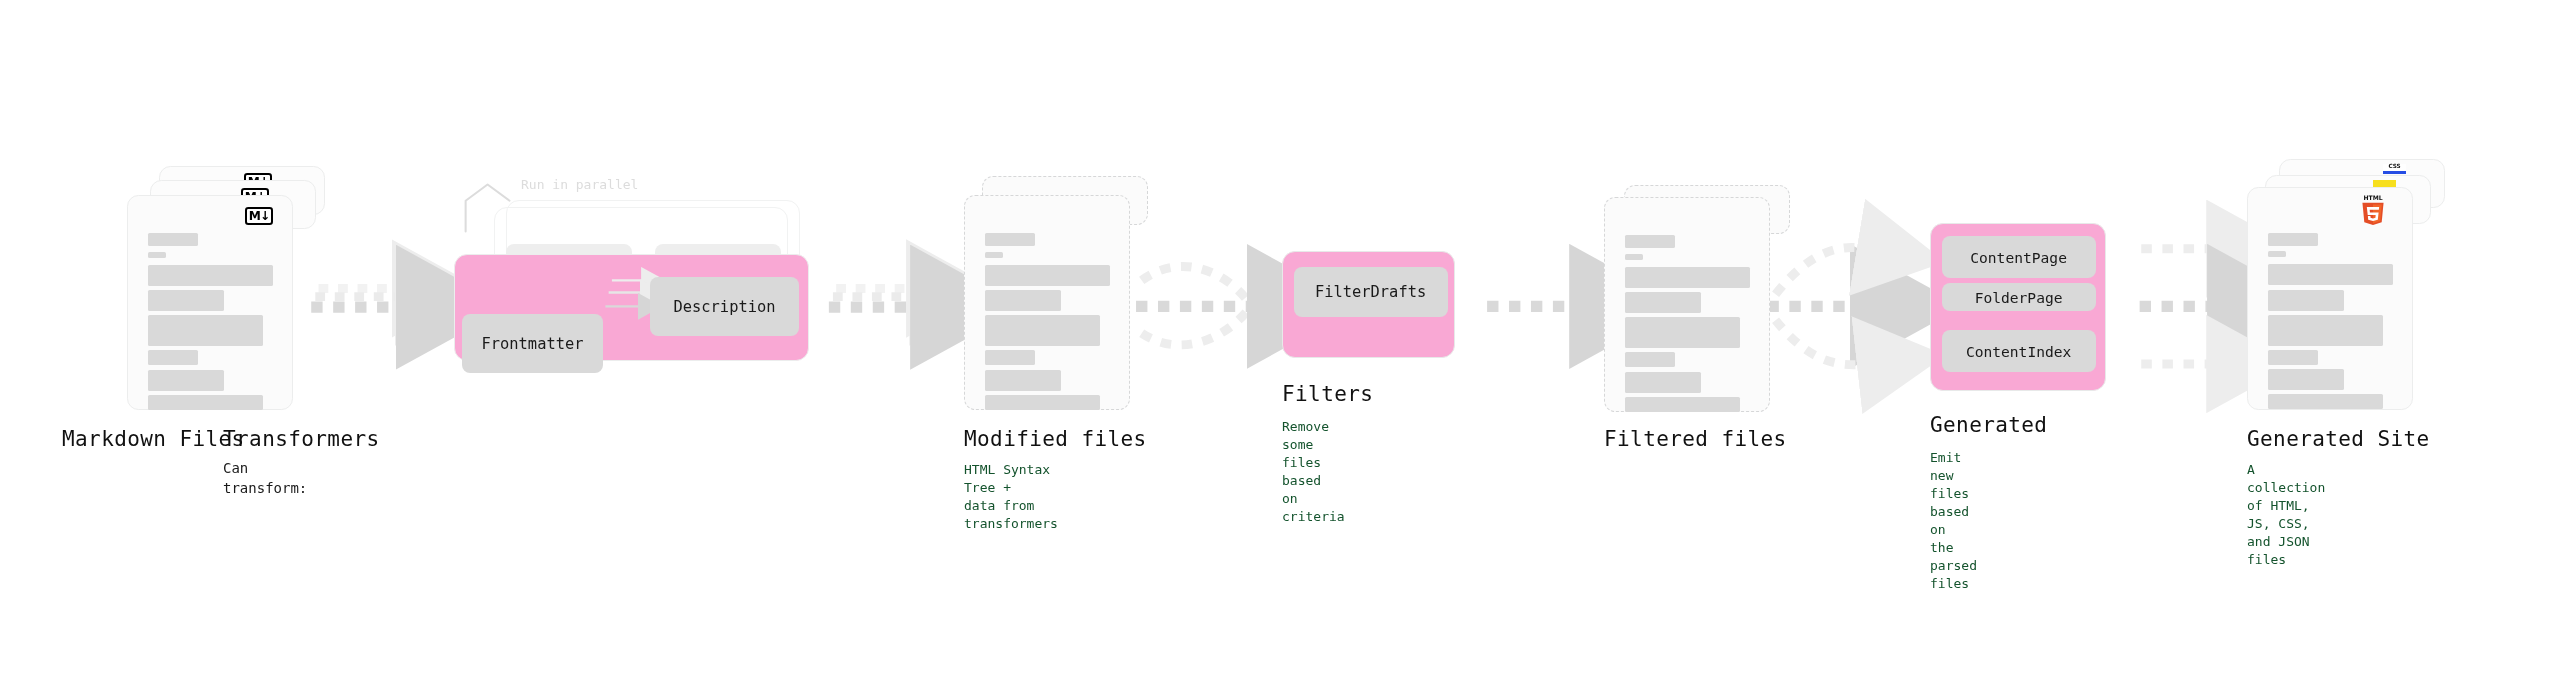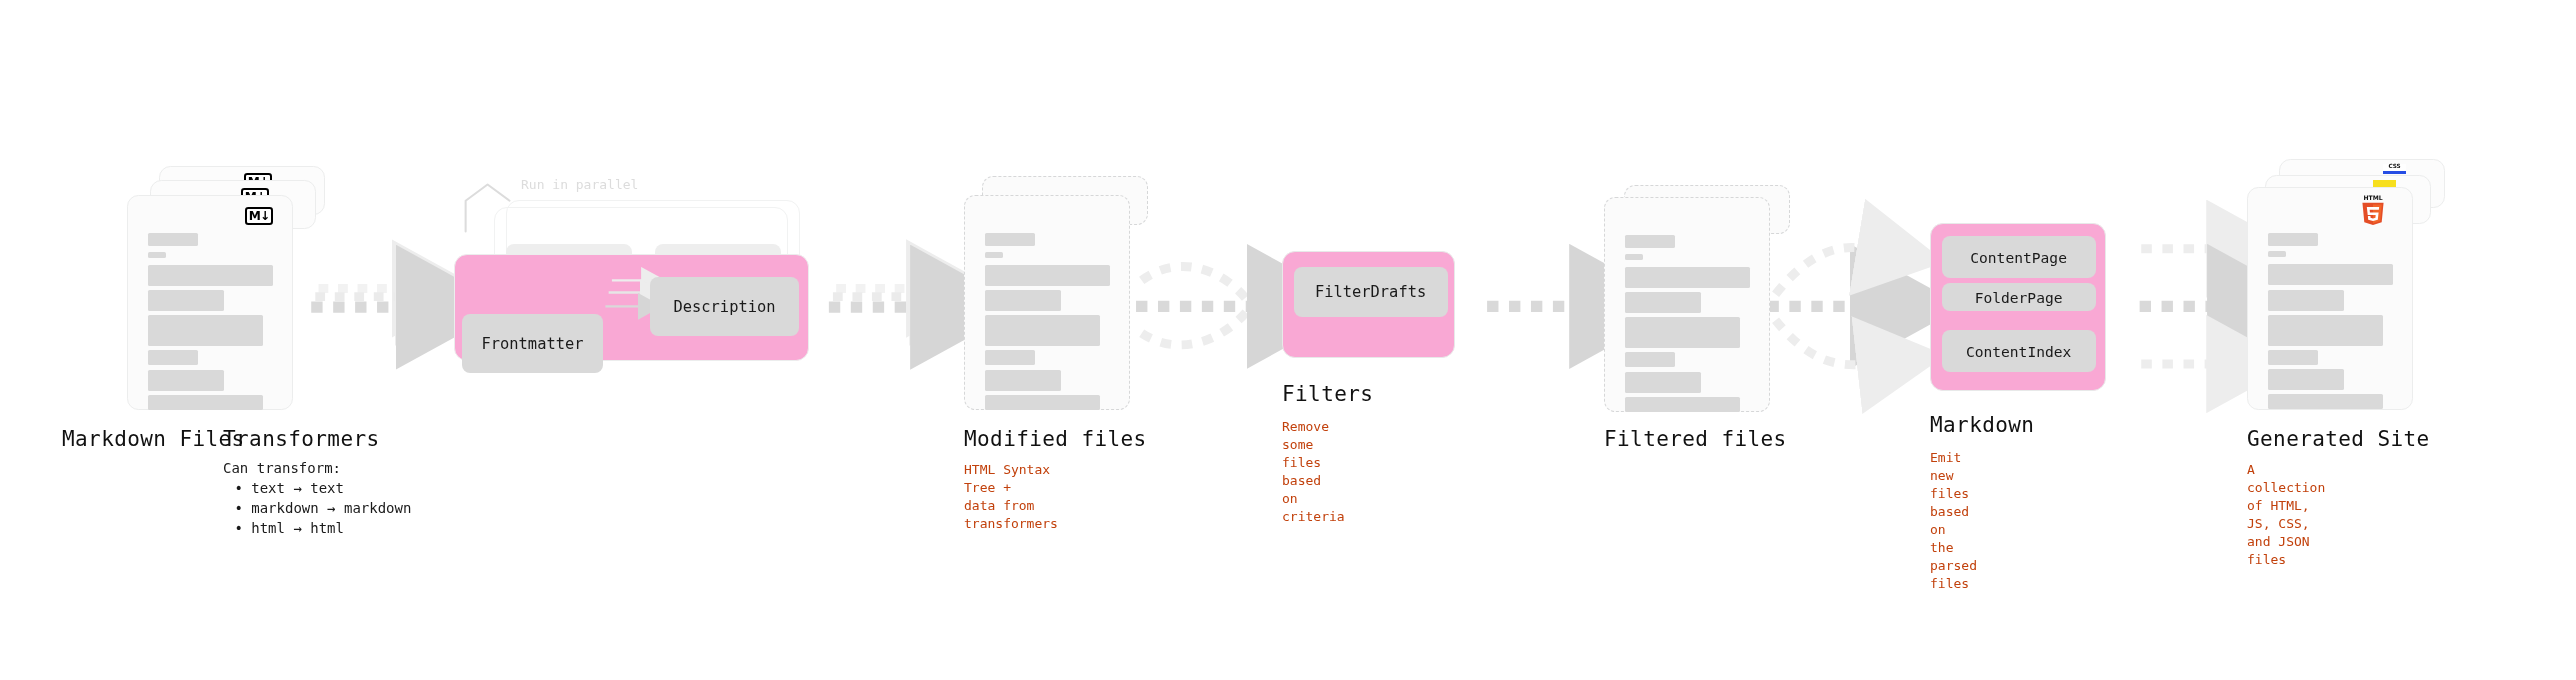--- a/index.html
+++ b/index.html
@@ -81,21 +81,21 @@
   .title {
     position: absolute;
     font-size: 21px;
     color: #111;
     letter-spacing: 0.4px;
     white-space: nowrap;
   }
   .subtitle {
     position: absolute;
     font-size: 13px;
-    color: #c2410c;
+    color: #14532d;
     line-height: 1.38;
     white-space: pre-line;
   }
   .parallel-label {
     position: absolute;
     font-size: 13px;
     color: #dcdcdc;
     white-space: nowrap;
   }
   .bullets { position: absolute; font-size: 14px; color: #1a1a1a; line-height: 1.42; }
@@ -202,25 +202,20 @@
 
     <div class="pill" style="left:462px; top:274px; width:141px; height:59px;margin-top:40px;">Frontmatter</div>
     <div class="pill" style="left:650px; top:277px; width:149px; height:59px;">Description</div>
 
     <div class="parallel-label" style="left:521px; top:177px;">Run in parallel</div>
 
     <div class="title" style="left:223px; top:427px;">Transformers</div>
 
     <div class="bullets" style="left:223px; top:459px;">
       <span class="hdr">Can transform:</span>
-      <ul>
-        <li>text → text</li>
-        <li>markdown → markdown</li>
-        <li>html → html</li>
-      </ul>
     </div>
   </div>
 
   <div class="node">
     <div class="doc-card dashed" style="left:982px; top:176px; width:166px; height:49px;"></div>
     <div class="doc-card dashed" style="left:964px; top:195px; width:166px; height:215px;">
       <div class="skel" style="left:19.5px; top:37px;  width:50px; height:13px;"></div>
       <div class="skel" style="left:19.5px; top:56px;  width:18px; height:5.7px;"></div>
       <div class="skel" style="left:19.5px; top:69px;  width:125px; height:21px;"></div>
       <div class="skel" style="left:19.5px; top:94px; width:76px; height:21px;"></div>
@@ -257,21 +252,21 @@
     </div>
     <div class="title" style="left:1604px; top:427px;">Filtered files</div>
   </div>
 
   <div class="node">
     <div class="stage-box" style="left:1930px; top:223px; width:176px; height:168px;">
       <div class="pill" style="left:10.6px; top:12.2px; width:154px; height:42px; font-size:14.6px;">ContentPage</div>
       <div class="pill" style="left:10.6px; top:59px; width:154px; height:28px; font-size:14.6px;">FolderPage</div>
       <div class="pill" style="left:10.6px; top:106px; width:154px; height:42px; font-size:14.6px;">ContentIndex</div>
     </div>
-    <div class="title" style="left:1930px; top:413px;">Markdown</div>
+    <div class="title" style="left:1930px; top:413px;">Generated</div>
     <div class="subtitle" style="left:1930px; top:449px;">Emit new files based on
 the parsed files</div>
   </div>
 
   <div class="node">
 
     <div class="doc-card ghost" style="left:2279px; top:159px; width:166px; height:49px;"></div>
     <div class="css-badge" style="left:2383px; top:164px;">CSS</div>
 
     <div class="doc-card ghost" style="left:2265px; top:175px; width:166px; height:49px;"></div>

